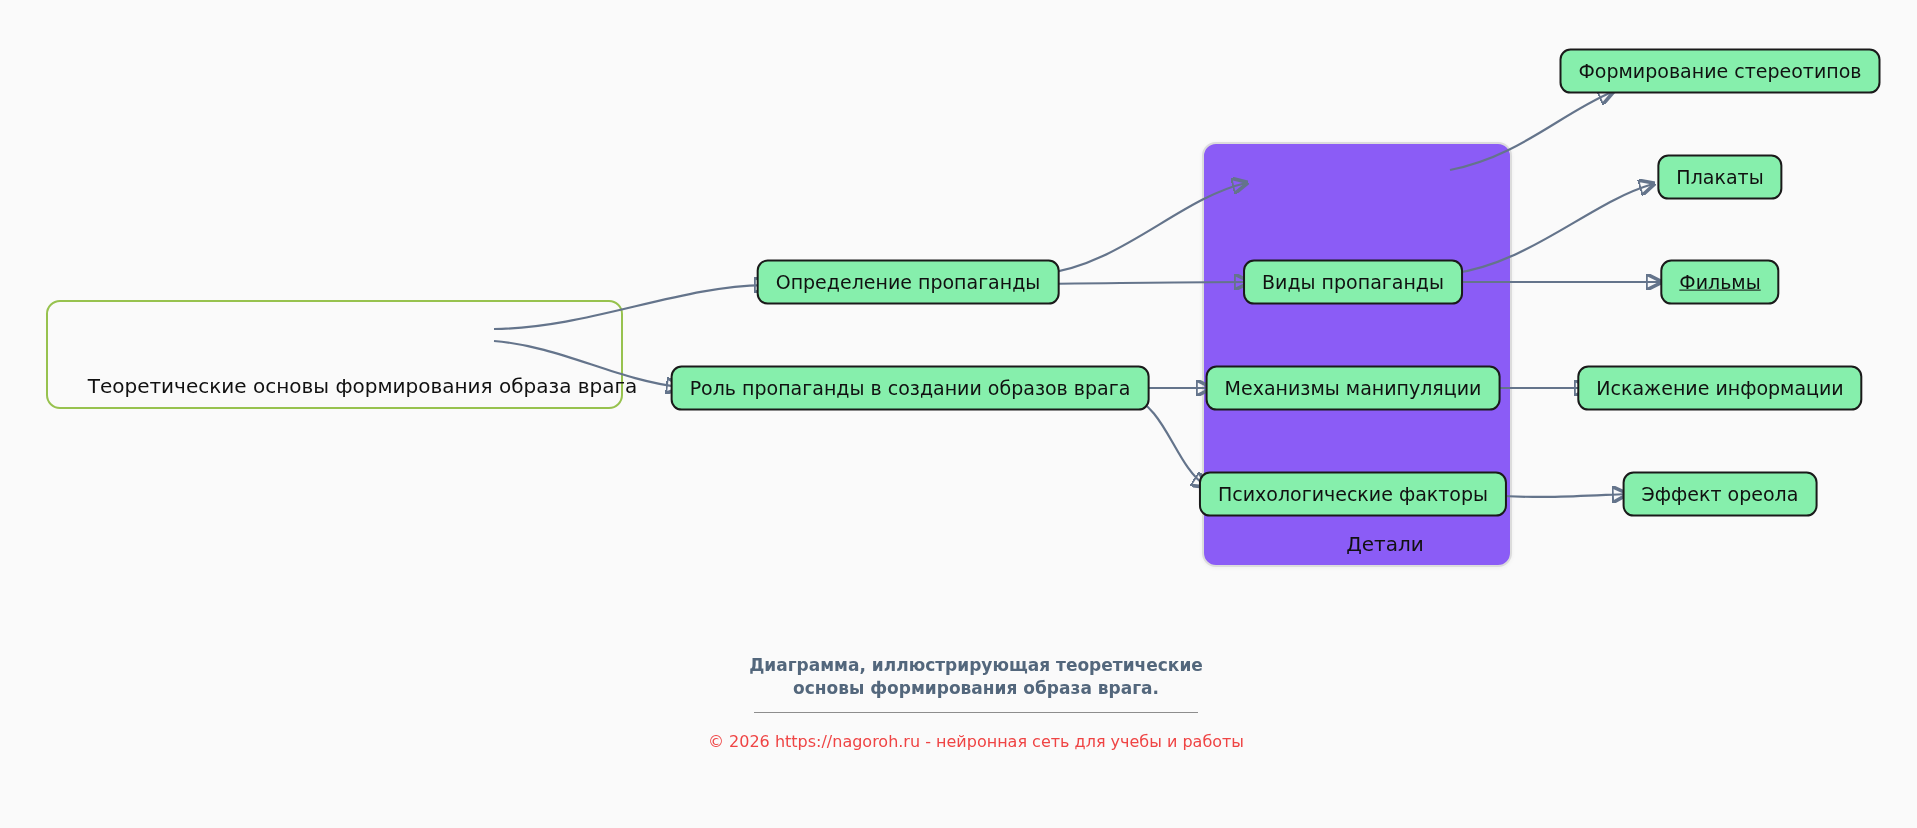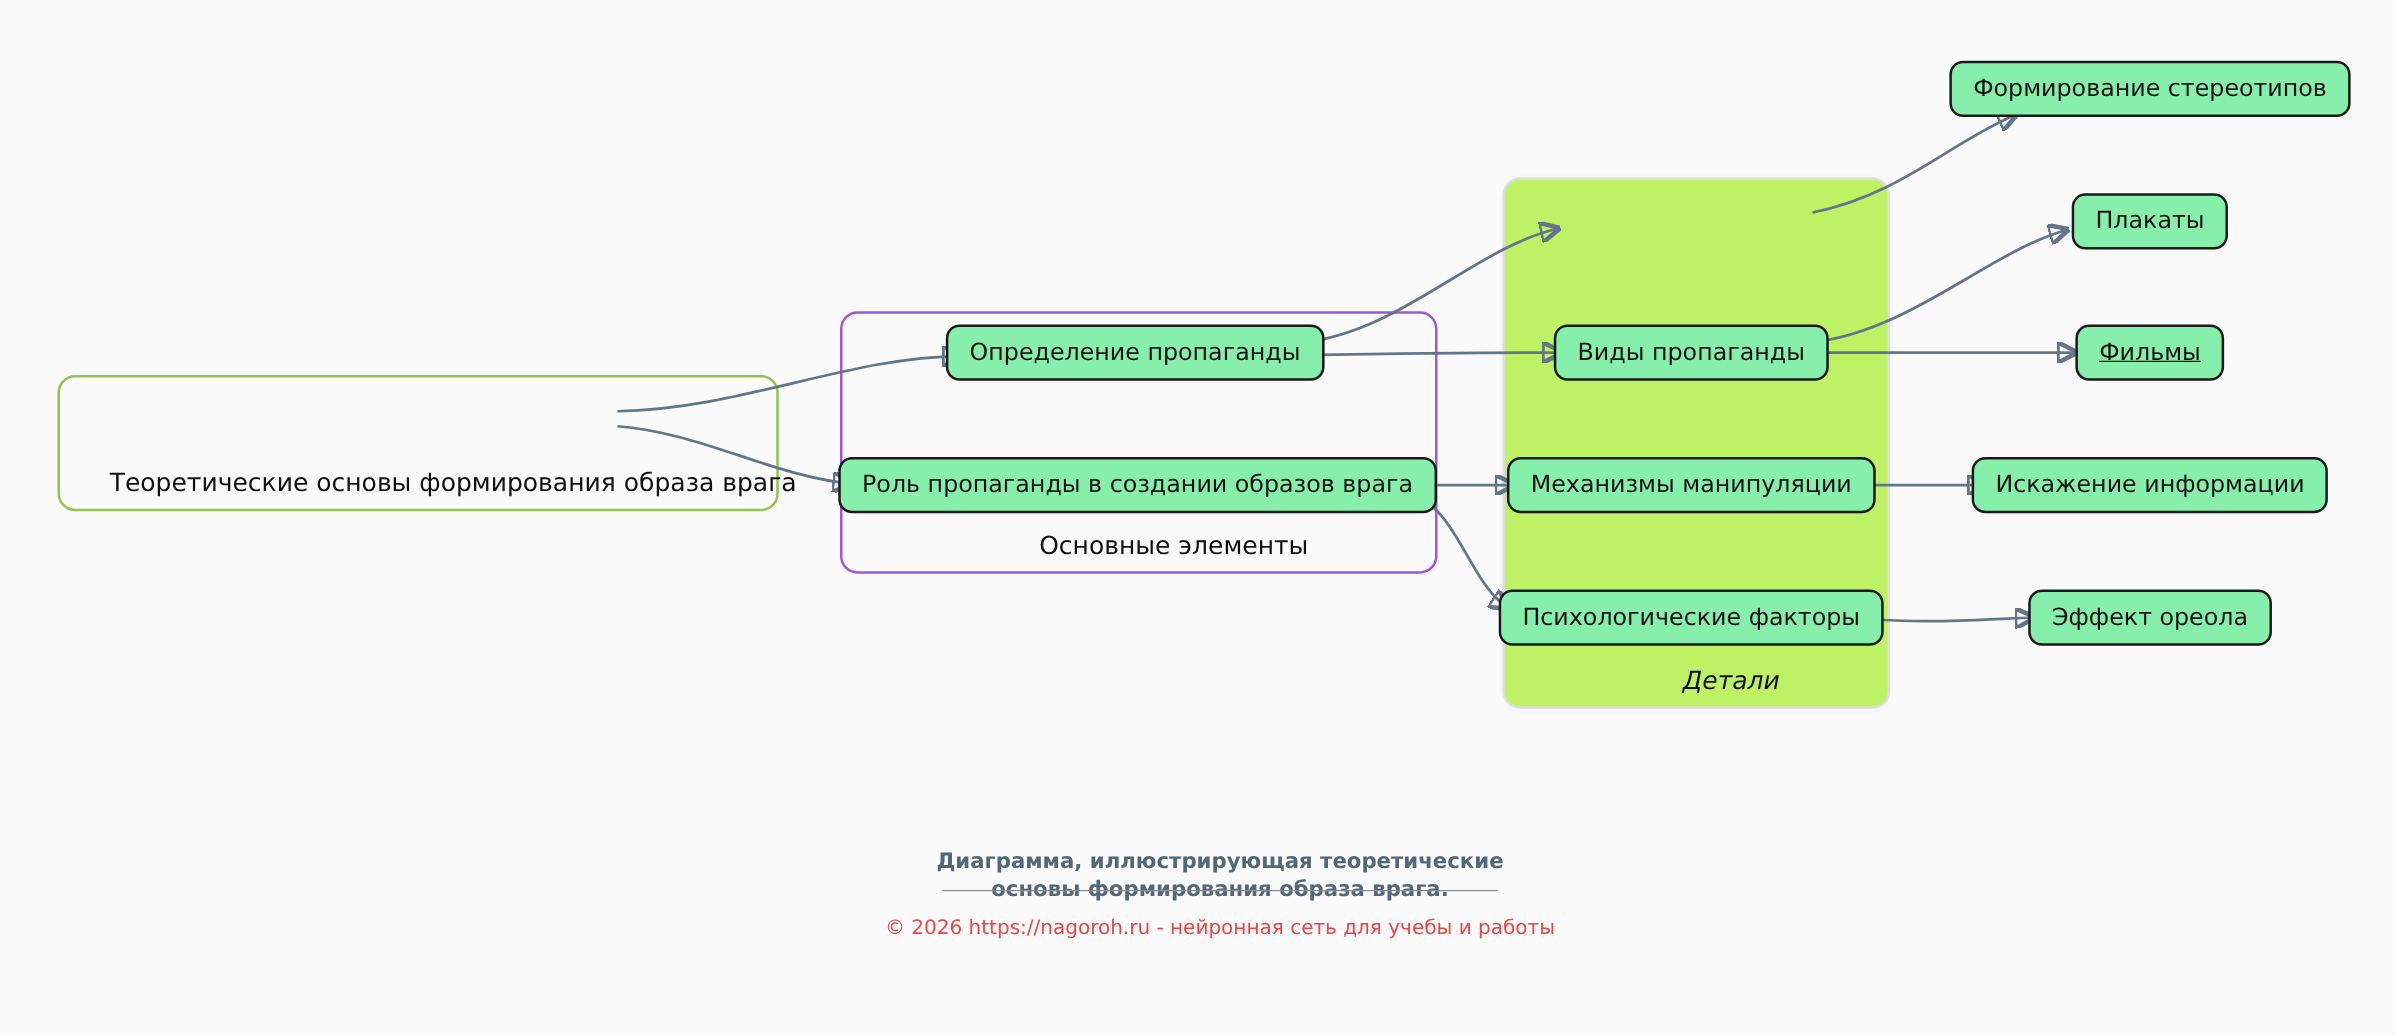--- a/index.html
+++ b/index.html
@@ -21,23 +21,22 @@
     position: absolute;
     border-radius: 14px;
     border: 2px solid #cccccc;
     z-index: 1;
     background: transparent;
   }
   .group-theory  { border-color: #97c24e; }
   .group-core    { border-color: #9e57d6; }
   .group-details {
     border-color: #dcdcdc;
-    background: #bef264;
+    background: #8b5cf6;
     box-shadow: 0 1px 4px rgba(0,0,0,0.05);
-    font-style: italic;
   }
   .group-label {
     position: absolute;
     bottom: 9px;
     left: 0;
     width: 100%;
     text-align: center;
     font-size: 20px;
     color: #111111;
     white-space: nowrap;
@@ -78,21 +77,20 @@
     left: 976px;
     top: 654px;
     transform: translateX(-50%);
     text-align: center;
     font-weight: bold;
     font-size: 17px;
     line-height: 1.35;
     color: #53677c;
     z-index: 3;
     white-space: nowrap;
-    margin-top: 24px;
   }
   .divider {
     position: absolute;
     left: 754px;
     top: 712px;
     width: 444px;
     border: none;
     border-top: 1px solid #8d8d8d;
     margin: 0;
     z-index: 3;
@@ -110,23 +108,20 @@
 </style>
 </head>
 <body>
 
 <div class="canvas">
 
   <div class="group group-theory" style="left:46px; top:300px; width:573px; height:105px;">
     <div class="group-label">Теоретические основы формирования образа врага</div>
   </div>
 
-  <div class="group group-core" style="left:672px; top:249px; width:474px; height:206px;">
-    <div class="group-label">Основные элементы</div>
-  </div>
 
   <div class="group group-details" style="left:1202px; top:142px; width:306px; height:421px;">
     <div class="group-label">Детали</div>
   </div>
 
   <svg class="edges" width="1917" height="828" viewBox="0 0 1917 828" aria-hidden="true">
     <defs>
       <marker id="arrow" viewBox="0 0 10 10" refX="8.5" refY="5" markerWidth="7.5" markerHeight="7.5" orient="auto-start-reverse">
         <path d="M0,0 L10,5 L0,10 z" fill="#64748b" stroke="none"></path>
       </marker>

